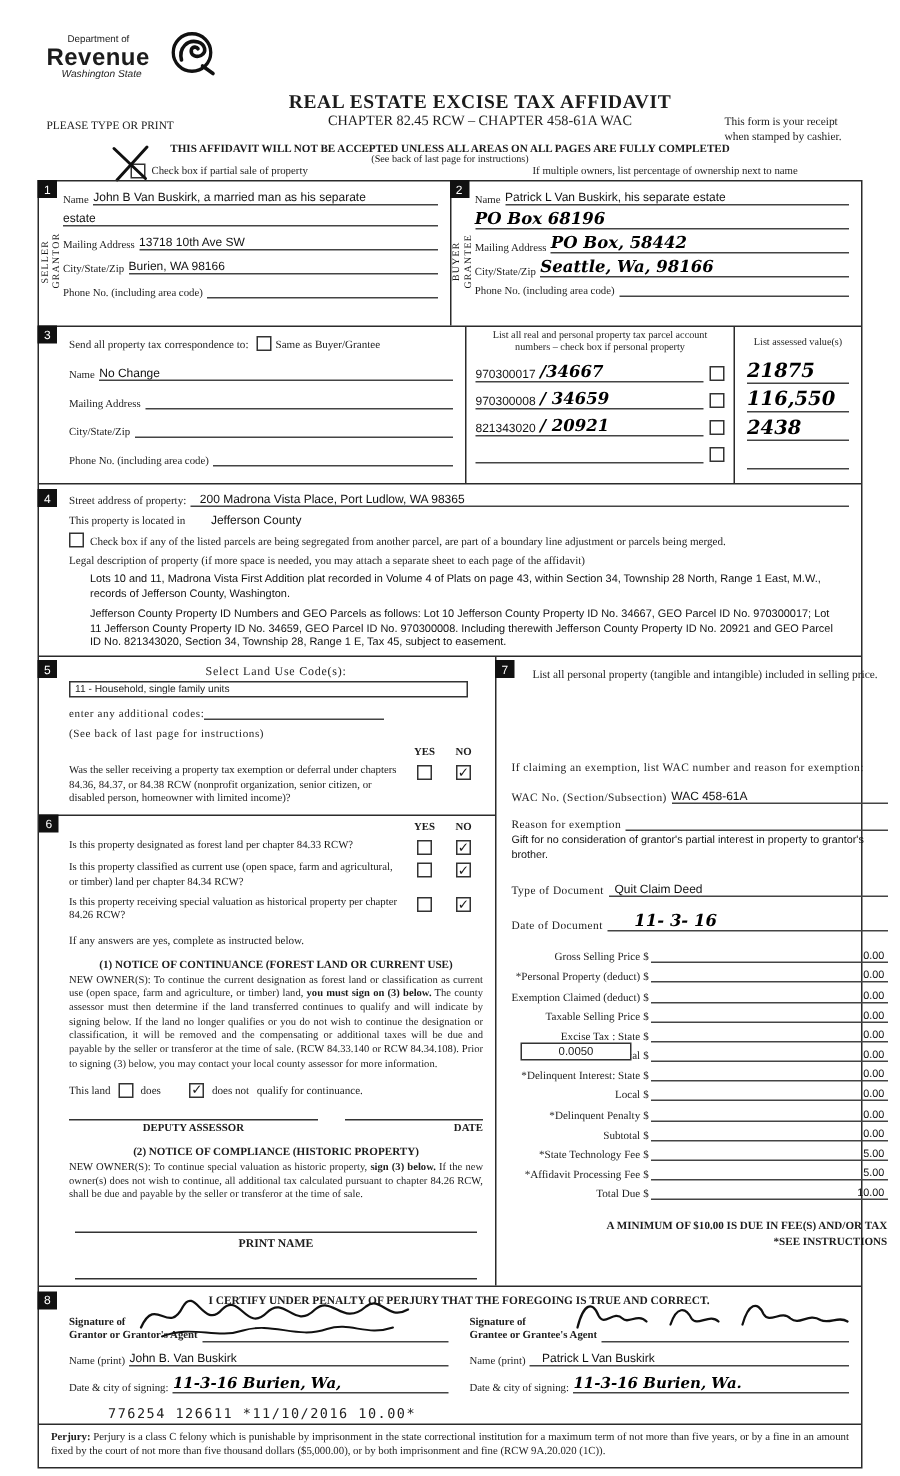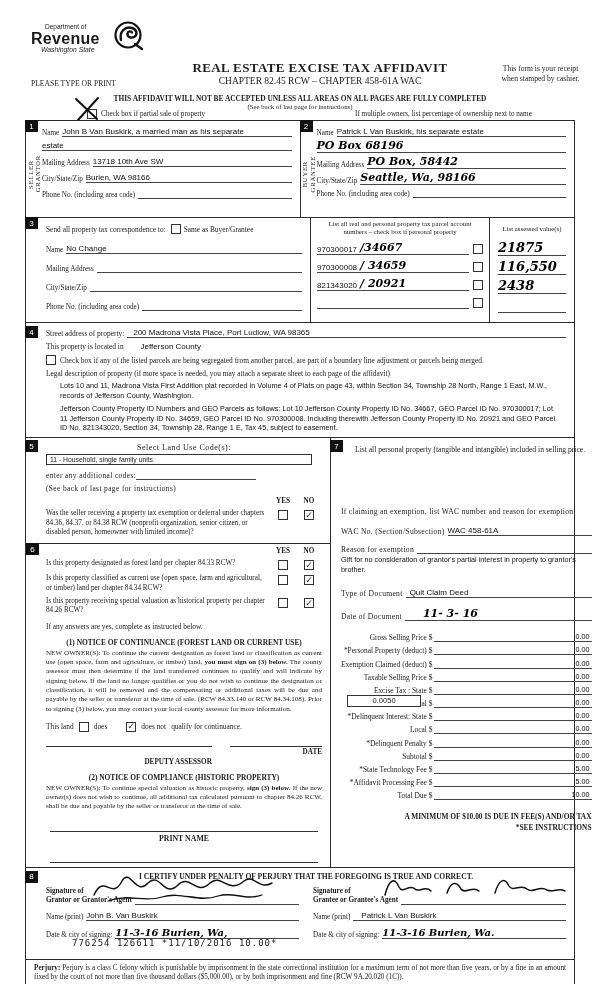--- a/index.html
+++ b/index.html
@@ -9,21 +9,21 @@
   
   .hdr{position:relative;height:94px;margin:22px 25px 0 25px;}
   .logo{position:absolute;left:6px;top:2px;line-height:1;}
   .logo .l1{font-family:"Liberation Sans",sans-serif;font-size:6.5px;margin-left:14px;}
   .logo .l2{font-family:"Liberation Sans",sans-serif;font-weight:bold;font-size:16px;letter-spacing:.3px;}
   .logo .l3{font-family:"Liberation Sans",sans-serif;font-size:6.8px;margin-left:10px;font-style:italic;}
   .logo-swirl{position:absolute;left:80px;top:-4px;}
   .title-block{position:absolute;left:130px;top:38px;width:330px;text-align:center;line-height:1.25;}
   .title{font-size:13px;font-weight:bold;letter-spacing:.4px;}
   .subtitle{font-size:9.5px;}
-  .receipt{position:absolute;left:458px;top:42px;width:115px;font-size:7.6px;line-height:1.3;text-align:center;}
+  .receipt{position:absolute;left:458px;top:54px;width:115px;font-size:7.6px;line-height:1.3;}
   .type-print{position:absolute;left:6px;top:57px;font-size:7.6px;}
   .warning{position:absolute;left:0;top:72px;width:100%;text-align:center;font-weight:bold;font-size:7.4px;}
   .seeback{position:absolute;left:0;top:81px;width:100%;text-align:center;font-size:6.8px;}
   .partialrow{position:absolute;left:0;top:88px;width:100%;font-size:7.2px;}
   .partial-label{position:absolute;left:76px;top:0;}
   .partial-cb{position:absolute;left:62px;top:-1px;}
   .bigx{position:absolute;left:48px;top:-14px;}
   .owners-note{position:absolute;left:330px;top:0;}
 
   
@@ -67,21 +67,21 @@
   .yncol{width:26px;text-align:center;}
   .qrow{display:flex;margin-top:4px;font-size:7.2px;line-height:1.3;}
   .qtext{flex:1;padding-right:2px;}
   .qcol{width:26px;display:flex;justify-content:center;padding-top:1px;}
   .cb{width:8px;height:8px;border:1px solid #333;display:inline-flex;align-items:center;justify-content:center;font-size:9px;line-height:1;flex:0 0 auto;background:#fff;}
   .divline{border-top:1px solid #2b2b2b;margin:6px -8px 0 -20px;position:relative;height:0;}
   .notice-title{text-align:center;font-weight:bold;font-size:7.4px;margin-top:7px;}
   .notice-body{font-size:7.05px;line-height:1.32;text-align:justify;margin-top:2px;}
   .landrow{display:flex;align-items:center;gap:5px;font-size:7.4px;margin-top:8px;}
   .siglines{display:flex;gap:18px;margin-top:14px;font-size:7.2px;}
-  .sigcol1{flex:1.8;border-top:1px solid #333;text-align:right;font-weight:bold;padding-top:11px;}
+  .sigcol1{flex:1.8;border-top:1px solid #333;text-align:center;font-weight:bold;padding-top:1px;}
   .sigcol2{flex:1;border-top:1px solid #333;text-align:right;font-weight:bold;padding-top:1px;}
   .center-bold{text-align:center;font-weight:bold;font-size:7.8px;margin-top:8px;}
   .fullline{border-bottom:1px solid #333;height:10px;margin:0 4px;}
 
   
   .s7text{font-size:7.6px;line-height:1.45;margin:2px 0 0 14px;}
   .gap{height:52px;}
   .wacrow{display:flex;align-items:flex-end;font-size:7.6px;margin-top:10px;}
   .reason-typed{font-family:"Liberation Sans",sans-serif;font-size:7.2px;line-height:1.3;color:#111;margin-top:1px;}
   .docrow{display:flex;align-items:flex-end;font-size:7.6px;margin-top:9px;}

